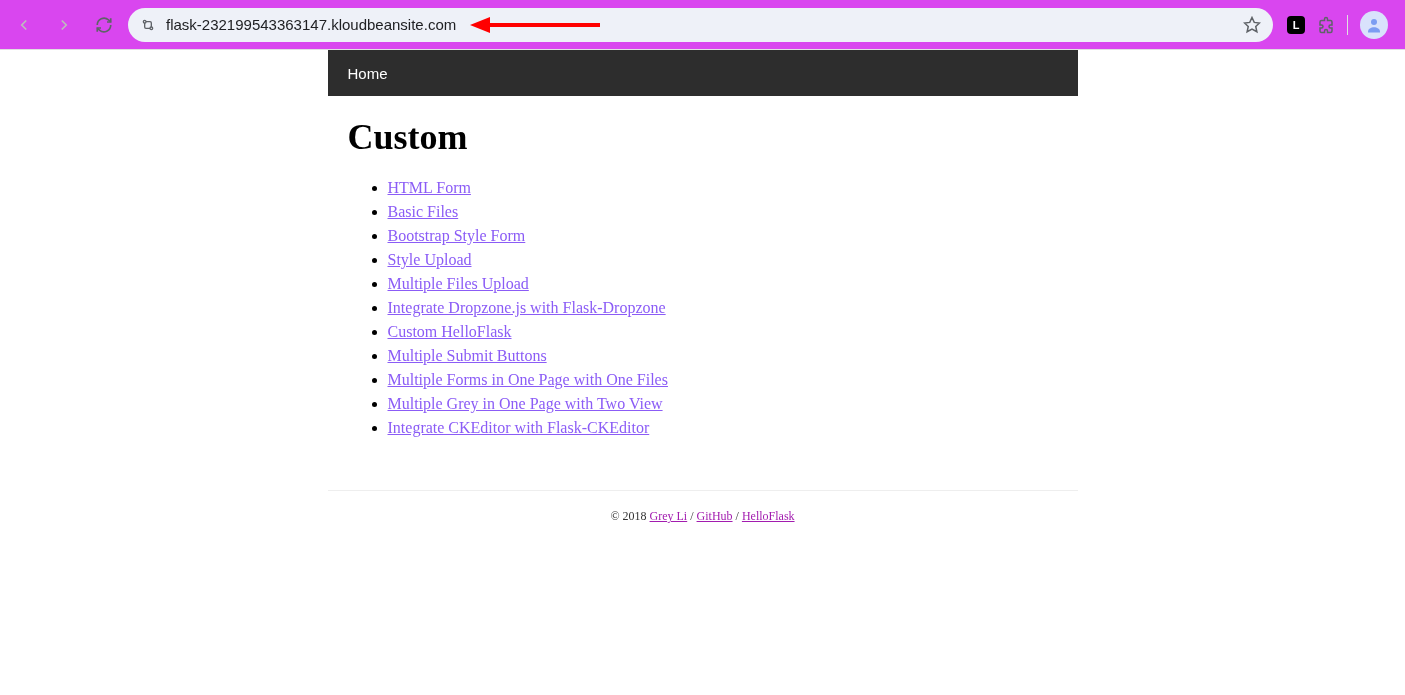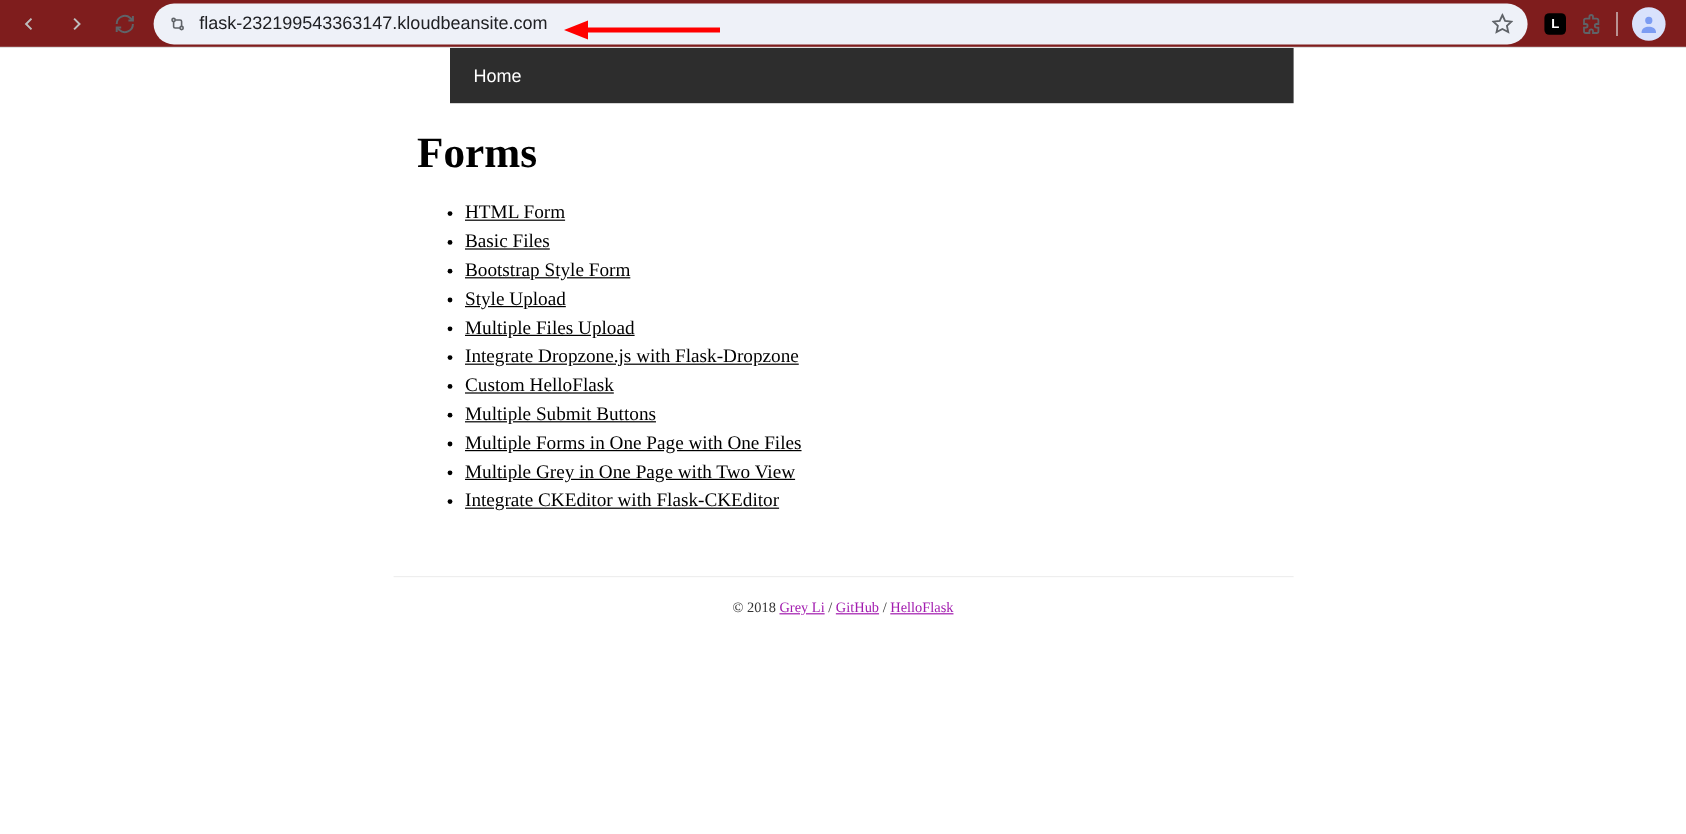--- a/index.html
+++ b/index.html
@@ -5,22 +5,22 @@
     * {
       margin: 0;
       padding: 0;
       box-sizing: border-box;
     }
     body {
       font-family: Arial, Helvetica, sans-serif;
       background: #fff;
     }
     .browser-chrome {
-      height: 40px;
-      background: #7f1d1d;
+      height: 50px;
+      background: #d946ef;
       border-bottom: 1px solid #e0e0e0;
       display: flex;
       align-items: center;
       padding: 0 8px;
       gap: 8px;
     }
     .nav-btn {
       width: 32px;
       height: 32px;
       display: flex;
@@ -107,21 +107,20 @@
     .page-container {
       width: 750px;
       margin: 0 auto;
     }
     .navbar {
       background: #2d2d2d;
       height: 46px;
       display: flex;
       align-items: center;
       padding: 0 20px;
-      margin-left: 47px;
     }
     .navbar a {
       color: #fff;
       text-decoration: none;
       font-size: 15px;
     }
     .content {
       padding: 20px 20px 0 20px;
     }
     .content h1 {
@@ -133,21 +132,21 @@
     .content ul {
       padding-left: 40px;
     }
     .content li {
       font-family: "Times New Roman", serif;
       font-size: 16px;
       line-height: 1.5;
       list-style-type: disc;
     }
     .content li a {
-      color: #000000;
+      color: #8b5cf6;
       text-decoration: underline;
     }
     .footer {
       margin-top: 50px;
       border-top: 1px solid #eee;
       padding: 18px 0;
       text-align: center;
       font-family: "Times New Roman", serif;
       font-size: 12px;
       color: #333;
@@ -209,21 +208,21 @@
 <svg class="red-arrow" width="130" height="20">
   <line x1="130" y1="10" x2="18" y2="10" stroke="#ff0000" stroke-width="4"></line>
   <polygon points="0,10 20,2 20,18" fill="#ff0000"></polygon>
 </svg>
 
 <div class="page-container">
   <div class="navbar">
     <a href="#">Home</a>
   </div>
   <div class="content">
-    <h1>Forms</h1>
+    <h1>Custom</h1>
     <ul>
       <li><a href="#">HTML Form</a></li>
       <li><a href="#">Basic Files</a></li>
       <li><a href="#">Bootstrap Style Form</a></li>
       <li><a href="#">Style Upload</a></li>
       <li><a href="#">Multiple Files Upload</a></li>
       <li><a href="#">Integrate Dropzone.js with Flask-Dropzone</a></li>
       <li><a href="#">Custom HelloFlask</a></li>
       <li><a href="#">Multiple Submit Buttons</a></li>
       <li><a href="#">Multiple Forms in One Page with One Files</a></li>

